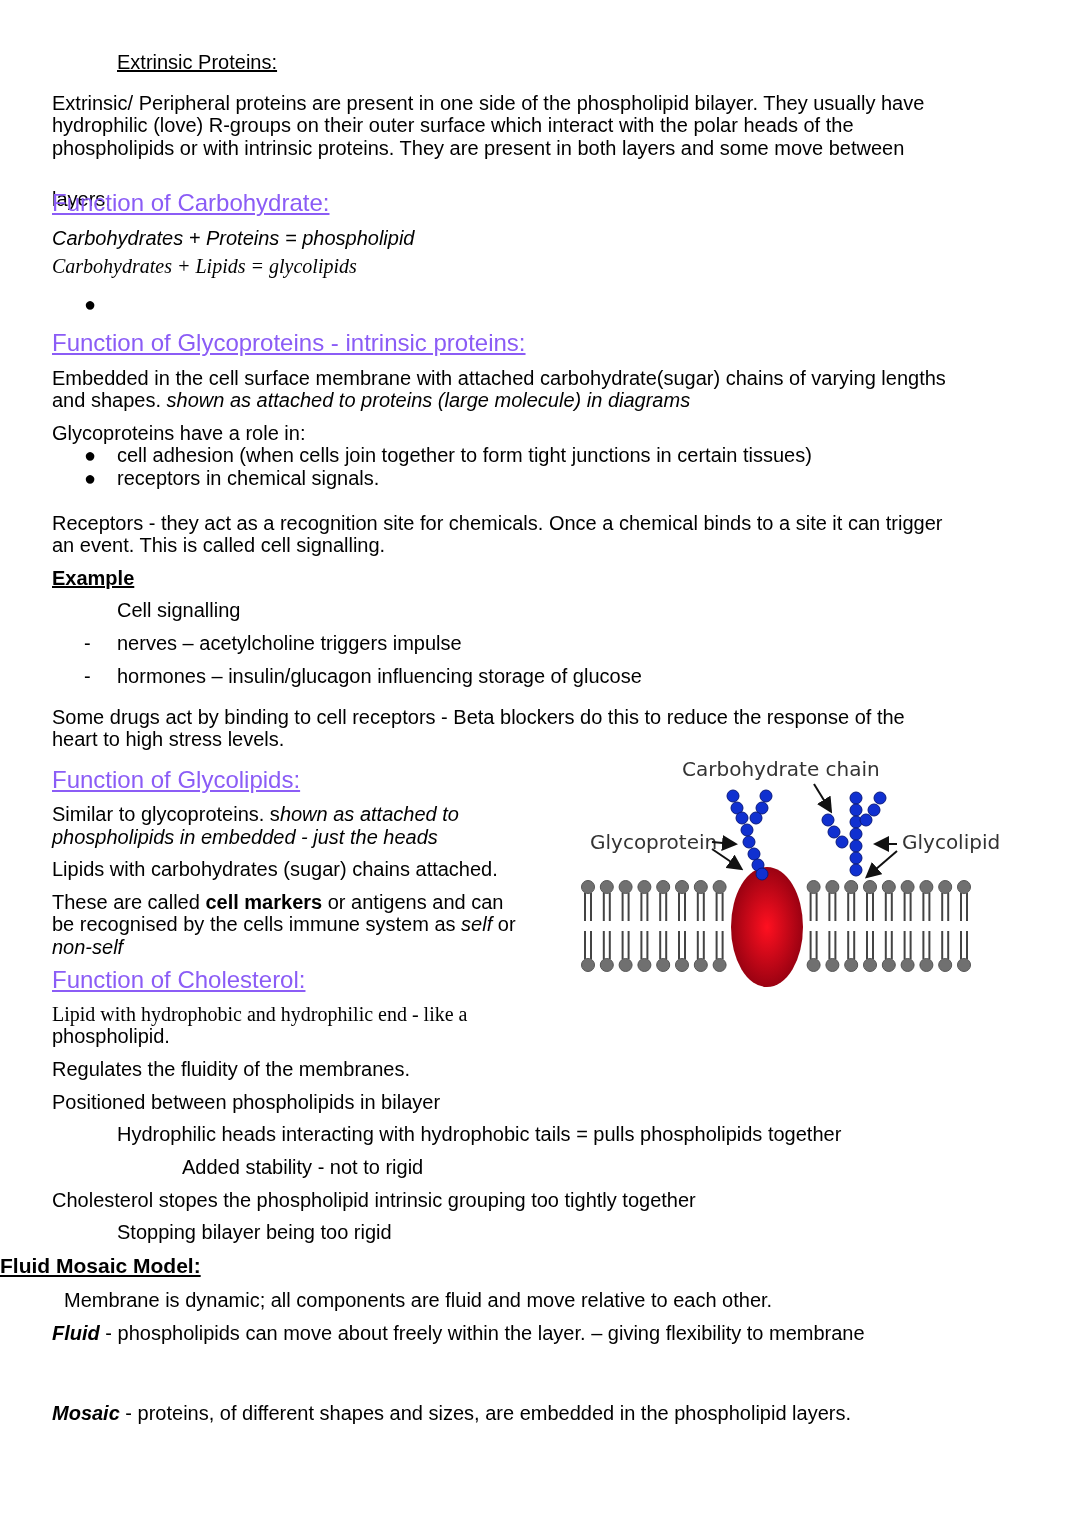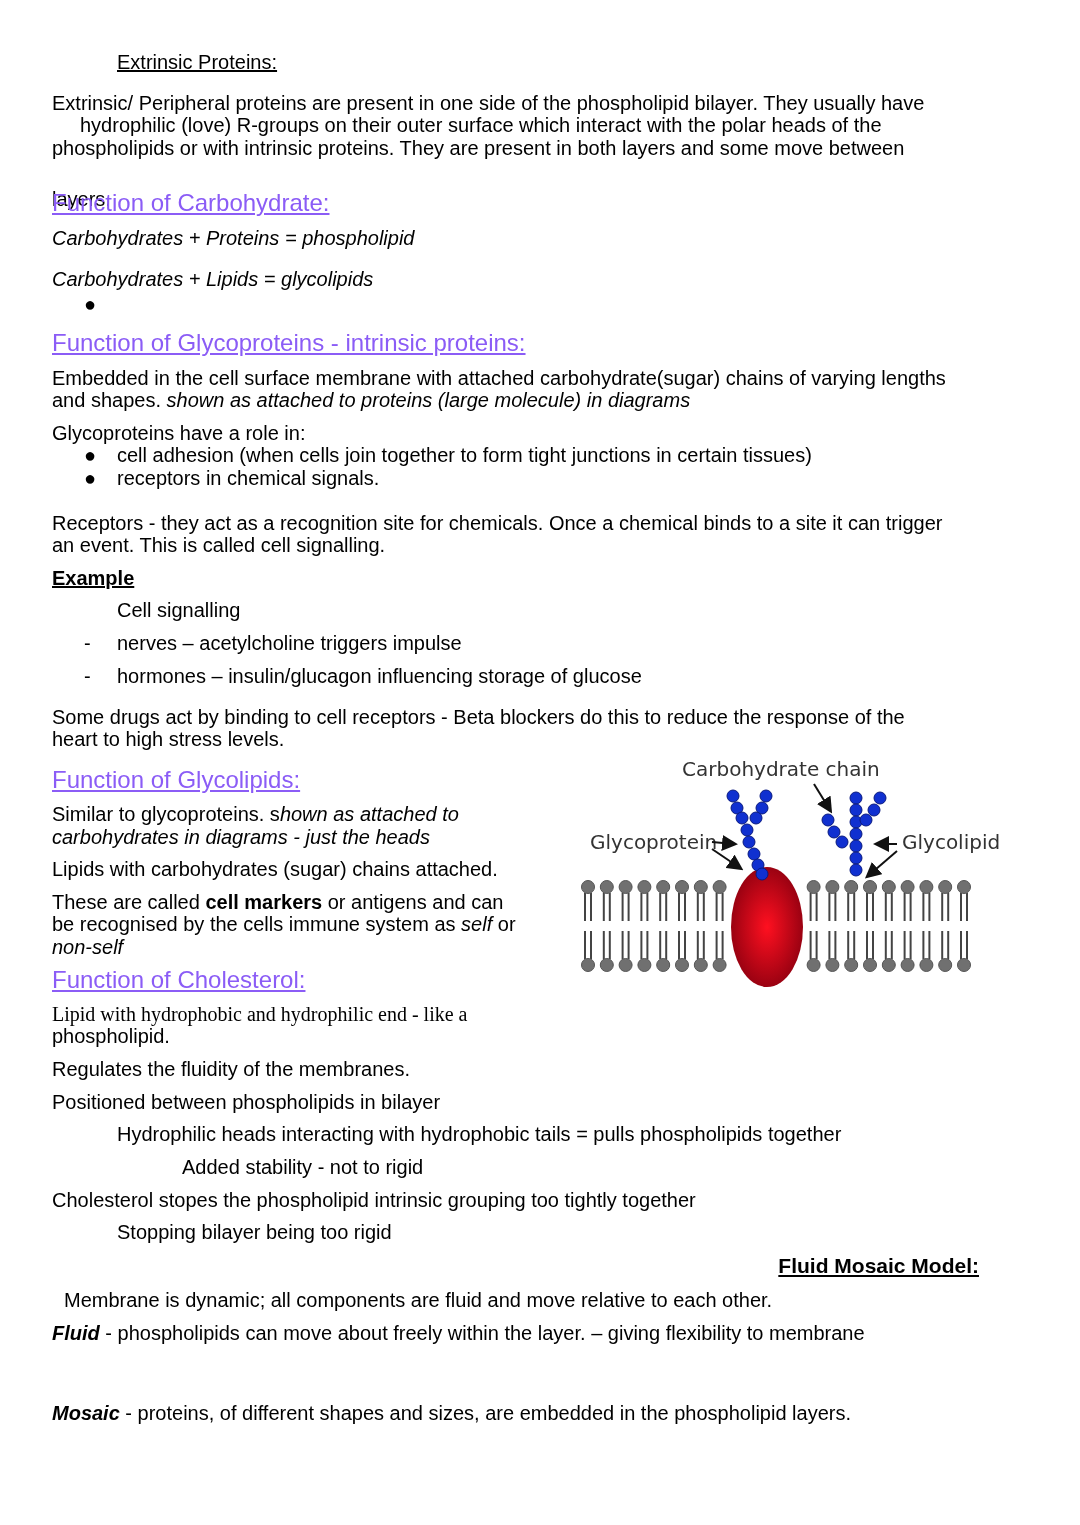--- a/index.html
+++ b/index.html
@@ -14,27 +14,27 @@
   .i { font-style: italic; }
   .bullet { font-size: 20px; }
   #diagram { position: absolute; left: 572px; top: 752px; width: 440px; height: 245px; }
   #diagram text { font-family: "DejaVu Sans", sans-serif; fill: #333; font-size: 20px; }
 </style>
 </head>
 <body>
 
 <div class="abs u" style="left:117px; top:51px;">Extrinsic Proteins:</div>
 <div class="abs" style="left:52px; top:92px;">Extrinsic/ Peripheral proteins are present in one side of the phospholipid bilayer. They usually have</div>
-<div class="abs" style="left:52px; top:114px;margin-left:28px;">hydrophilic (love) R-groups on their outer surface which interact with the polar heads of the</div>
+<div class="abs" style="left:52px; top:114px;">hydrophilic (love) R-groups on their outer surface which interact with the polar heads of the</div>
 <div class="abs" style="left:52px; top:137px;">phospholipids or with intrinsic proteins. They are present in both layers and some move between</div>
 <div class="abs" style="left:52px; top:159px;margin-top:29px;">layers.</div>
 
 <div class="abs link" style="left:52px; top:192px;">Function of Carbohydrate:</div>
 <div class="abs i" style="left:52px; top:227px;">Carbohydrates + Proteins = phospholipid</div>
-<div class="abs i" style="left:52px; top:268px;">Carbohydrates + Lipids = glycolipids</div>
+<div class="abs i" style="left:52px; top:255px;font-family:Liberation Serif, serif;">Carbohydrates + Lipids = glycolipids</div>
 <div class="abs bullet" style="left:84px; top:293px;">●</div>
 
 <div class="abs link" style="left:52px; top:332px;">Function of Glycoproteins - intrinsic proteins:</div>
 <div class="abs" style="left:52px; top:367px;">Embedded in the cell surface membrane with attached carbohydrate(sugar) chains of varying lengths</div>
 <div class="abs" style="left:52px; top:389px;"><span>and shapes. </span><span class="i">shown as attached to proteins (large molecule) in diagrams</span></div>
 <div class="abs" style="left:52px; top:422px;">Glycoproteins have a role in:</div>
 <div class="abs bullet" style="left:84px; top:444px;">●</div>
 <div class="abs" style="left:117px; top:444px;">cell adhesion (when cells join together to form tight junctions in certain tissues)</div>
 <div class="abs bullet" style="left:84px; top:467px;">●</div>
 <div class="abs" style="left:117px; top:467px;">receptors in chemical signals.</div>
@@ -44,21 +44,21 @@
 <div class="abs" style="left:117px; top:599px;">Cell signalling</div>
 <div class="abs" style="left:84px; top:632px;">-</div>
 <div class="abs" style="left:117px; top:632px;">nerves – acetylcholine triggers impulse</div>
 <div class="abs" style="left:84px; top:665px;">-</div>
 <div class="abs" style="left:117px; top:665px;">hormones – insulin/glucagon influencing storage of glucose</div>
 <div class="abs" style="left:52px; top:706px;">Some drugs act by binding to cell receptors - Beta blockers do this to reduce the response of the</div>
 <div class="abs" style="left:52px; top:728px;">heart to high stress levels.</div>
 
 <div class="abs link" style="left:52px; top:769px;">Function of Glycolipids:</div>
 <div class="abs" style="left:52px; top:803px;"><span>Similar to glycoproteins. s</span><span class="i">hown as attached to</span></div>
-<div class="abs i" style="left:52px; top:826px;">carbohydrates in diagrams - just the heads</div>
+<div class="abs i" style="left:52px; top:826px;">phospholipids in embedded - just the heads</div>
 <div class="abs" style="left:52px; top:858px;">Lipids with carbohydrates (sugar) chains attached.</div>
 <div class="abs" style="left:52px; top:891px;"><span>These are called </span><span class="b">cell markers</span><span> or antigens and can</span></div>
 <div class="abs" style="left:52px; top:913px;"><span>be recognised by the cells immune system as </span><span class="i">self</span><span> or</span></div>
 <div class="abs i" style="left:52px; top:936px;">non-self</div>
 
 <svg id="diagram" viewBox="0 0 440 245">
   <defs>
     <radialGradient id="protGrad" cx="50%" cy="50%" r="55%">
       <stop offset="0%" stop-color="#ff1020"></stop>
       <stop offset="100%" stop-color="#900010"></stop>
@@ -211,16 +211,16 @@
 <div class="abs link" style="left:52px; top:969px;">Function of Cholesterol:</div>
 <div class="abs" style="left:52px; top:1003px;font-family:Liberation Serif, serif;">Lipid with hydrophobic and hydrophilic end - like a</div>
 <div class="abs" style="left:52px; top:1025px;">phospholipid.</div>
 <div class="abs" style="left:52px; top:1058px;">Regulates the fluidity of the membranes.</div>
 <div class="abs" style="left:52px; top:1091px;">Positioned between phospholipids in bilayer</div>
 <div class="abs" style="left:117px; top:1123px;">Hydrophilic heads interacting with hydrophobic tails = pulls phospholipids together</div>
 <div class="abs" style="left:182px; top:1156px;">Added stability - not to rigid</div>
 <div class="abs" style="left:52px; top:1189px;">Cholesterol stopes the phospholipid intrinsic grouping too tightly together</div>
 <div class="abs" style="left:117px; top:1221px;">Stopping bilayer being too rigid</div>
 
-<div class="abs b u" style="left:0; width:979px; text-align:right; top:1255px; font-size:21px;">Fluid Mosaic Model:</div>
+<div class="abs b u" style="left:0; width:979px; text-align:left; top:1255px; font-size:21px;">Fluid Mosaic Model:</div>
 <div class="abs" style="left:52px; top:1289px;margin-left:12px;">Membrane is dynamic; all components are fluid and move relative to each other.</div>
 <div class="abs" style="left:52px; top:1322px;"><span class="b i">Fluid</span><span> - phospholipids can move about freely within the layer. – giving flexibility to membrane</span></div>
 <div class="abs" style="left:52px; top:1354px;margin-top:48px;"><span class="b i">Mosaic</span><span> - proteins, of different shapes and sizes, are embedded in the phospholipid layers.</span></div>
 
 </body></html>

